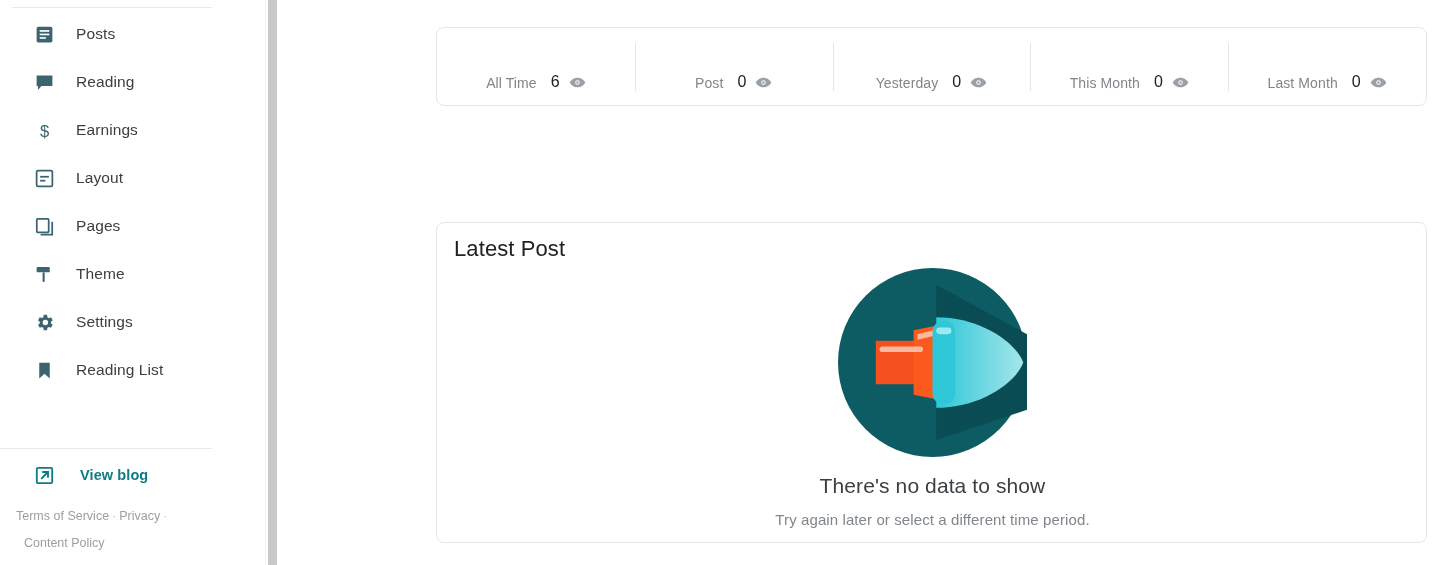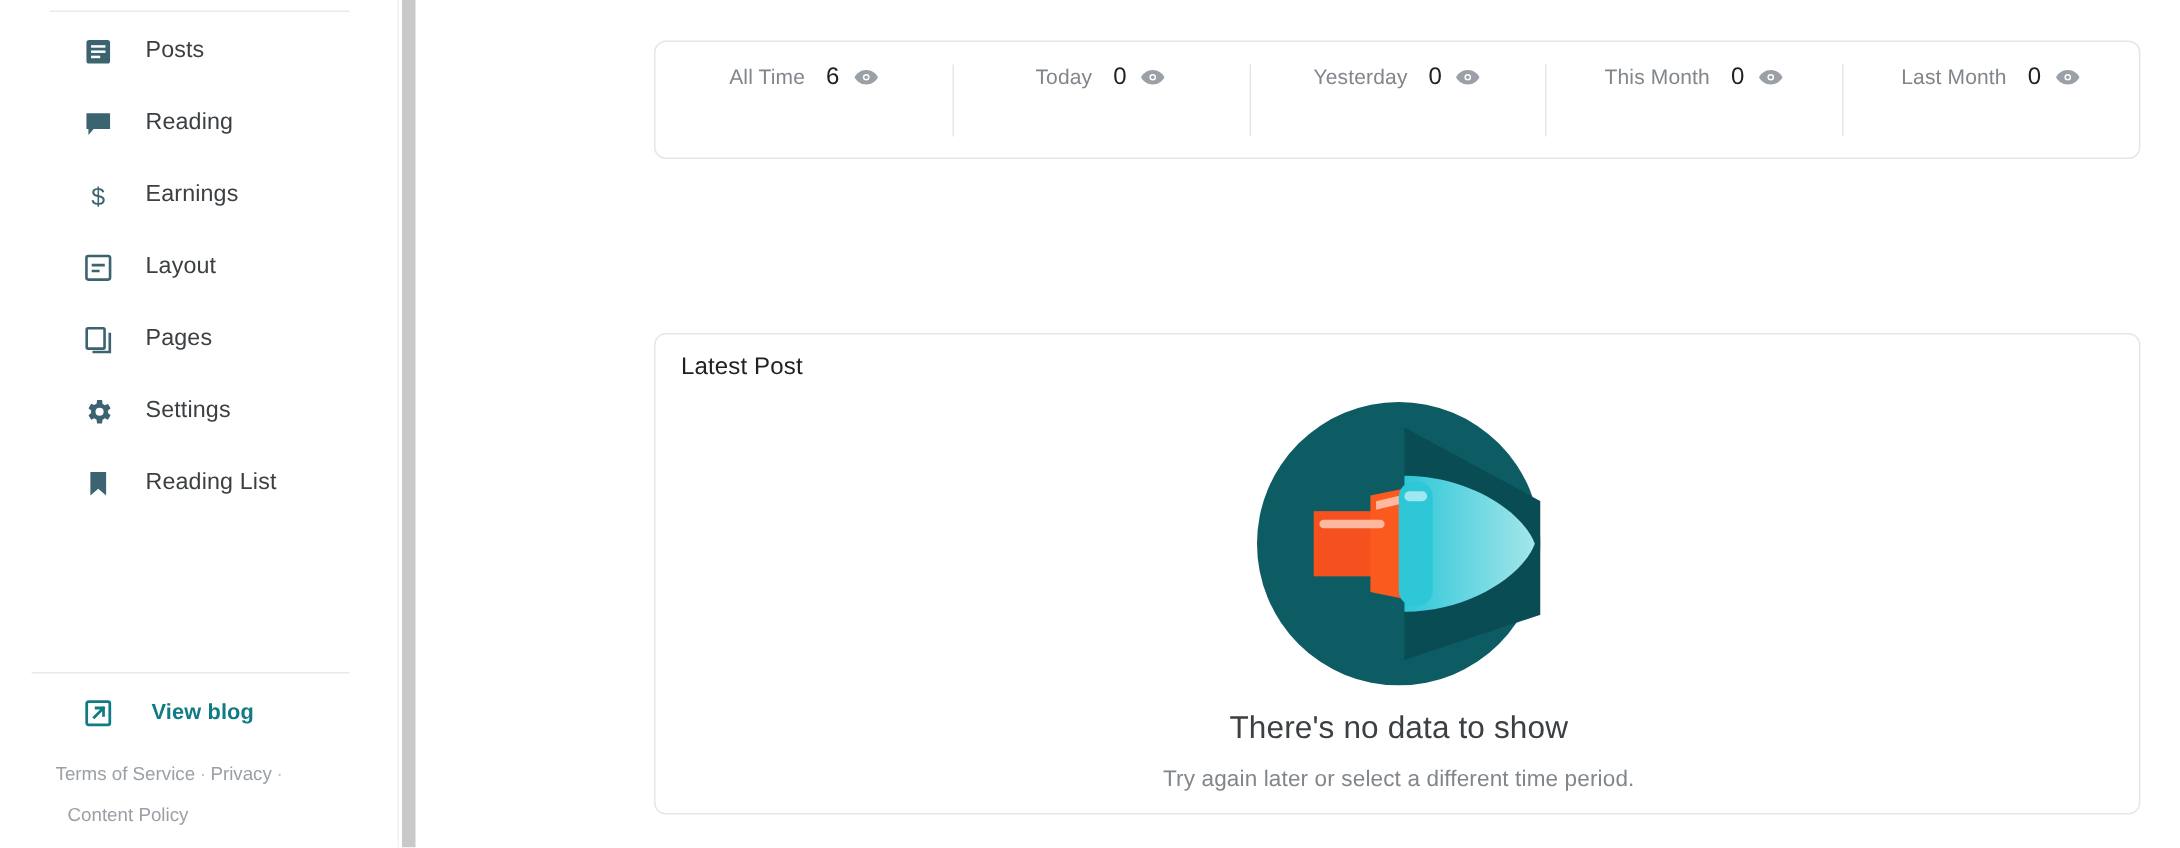--- a/index.html
+++ b/index.html
@@ -10,21 +10,20 @@
     background: #ffffff;
     font-family: "Liberation Sans", sans-serif;
     -webkit-font-smoothing: antialiased;
   }
   .app { position: relative; width: 1453px; height: 565px; background:#fff; }
 
   
   .sidebar {
     position: absolute; left: 0; top: 0; width: 268px; height: 565px;
     background: #ffffff;
-    margin-left: 21px;
   }
   .sidebar-topdivider {
     position: absolute; left: 12px; top: 7px; width: 200px; height: 1px;
     background: #e8eaed;
   }
   .nav { position: absolute; left: 0; top: 19px; width: 268px; }
   .nav-item {
     position: relative; display: flex; align-items: center;
     height: 30px; margin-bottom: 18px; padding-left: 32px;
     cursor: pointer; text-decoration: none;
@@ -77,21 +76,21 @@
 
   .card {
     background: #fff; border: 1px solid #e4e6e8; border-radius: 8px;
   }
 
   .stats-card {
     position: absolute; left: 156px; top: 27px; width: 991px; height: 79px;
     display: flex; align-items: center;
   }
   .stat-group {
-    flex: 1 1 0; display: flex; align-items: flex-start; justify-content: center;
+    flex: 1 1 0; display: flex; align-items: flex-end; justify-content: center;
     position: relative; height: 48px;
   }
   .stat-group + .stat-group::before {
     content: ""; position: absolute; left: 0; top: 0; width: 1px; height: 48px;
     background: #e4e6e8;
   }
   .stat-label { font-size: 14px; color: #80868b; letter-spacing: .1px; }
   .stat-value { font-size: 16px; color: #202124; margin-left: 14px; }
   .eye { margin-left: 9px; display: flex; align-items: center; color: #9aa0a6; }
   .eye svg { display: block; }
@@ -115,21 +114,21 @@
     width: 0; height: 0;
     border-left: 6px solid transparent; border-right: 6px solid transparent;
     border-top: 7px solid #919497;
   }
 
   .post-card {
     position: absolute; left: 156px; top: 222px; width: 991px; height: 321px;
   }
   .post-title {
     position: absolute; left: 17px; top: 13px;
-    font-size: 16px; color: #202124; letter-spacing: .1px;
+    font-size: 22px; color: #202124; letter-spacing: .1px;
   }
   .empty {
     position: absolute; left: 0; top: 45px; width: 991px;
     display: flex; flex-direction: column; align-items: center;
   }
   .empty-illus { width: 189px; height: 189px; }
   .empty-h {
     margin-top: 17px; font-size: 21px; color: #3c4043; font-weight: 400;
     letter-spacing: .1px;
   }
@@ -192,20 +191,29 @@
       <div class="nav-item">
         <span class="nav-ico">
           <svg width="21" height="21" viewBox="0 0 24 24" fill="none" stroke="currentColor" stroke-width="2">
             <rect x="3.2" y="3.2" width="13.6" height="15.6" rx="1"></rect>
             <path d="M7.6 21.3h13.2V6.6"></path>
           </svg>
         </span>
         <span class="nav-label">Pages</span>
       </div>
 
+      <div class="nav-item">
+        <span class="nav-ico">
+          <svg width="21" height="21" viewBox="0 0 24 24" fill="currentColor">
+            <rect x="3" y="3.5" width="15" height="6" rx="1"></rect>
+            <rect x="9.8" y="9.5" width="2.4" height="11" rx="1"></rect>
+          </svg>
+        </span>
+        <span class="nav-label">Theme</span>
+      </div>
 
       <div class="nav-item">
         <span class="nav-ico">
           <svg width="21" height="21" viewBox="0 0 24 24" fill="currentColor">
             <path d="M19.4 13a7.6 7.6 0 000-2l2-1.6-2-3.4-2.4 1a7.6 7.6 0 00-1.7-1L14.9 3h-3.8l-.4 2.9a7.6 7.6 0 00-1.7 1l-2.4-1-2 3.4L6.6 11a7.6 7.6 0 000 2l-2 1.6 2 3.4 2.4-1a7.6 7.6 0 001.7 1l.4 2.9h3.8l.4-2.9a7.6 7.6 0 001.7-1l2.4 1 2-3.4z"></path>
             <circle cx="13" cy="12" r="3.1" fill="#fff"></circle>
           </svg>
         </span>
         <span class="nav-label">Settings</span>
       </div>
@@ -252,21 +260,21 @@
         <span class="eye">
           <svg width="17" height="17" viewBox="0 0 24 24" fill="currentColor">
             <path d="M12 5.2C6.9 5.2 2.7 8.4 1 12c1.7 3.6 5.9 6.8 11 6.8S21.3 15.6 23 12c-1.7-3.6-5.9-6.8-11-6.8z"></path>
             <circle cx="12" cy="12" r="3.1" fill="#fff"></circle>
             <circle cx="12" cy="12" r="1.7" fill="currentColor"></circle>
           </svg>
         </span>
       </div>
 
       <div class="stat-group">
-        <span class="stat-label">Today</span>
+        <span class="stat-label">Post</span>
         <span class="stat-value">0</span>
         <span class="eye">
           <svg width="17" height="17" viewBox="0 0 24 24" fill="currentColor">
             <path d="M12 5.2C6.9 5.2 2.7 8.4 1 12c1.7 3.6 5.9 6.8 11 6.8S21.3 15.6 23 12c-1.7-3.6-5.9-6.8-11-6.8z"></path>
             <circle cx="12" cy="12" r="3.1" fill="#fff"></circle>
             <circle cx="12" cy="12" r="1.7" fill="currentColor"></circle>
           </svg>
         </span>
       </div>
 

